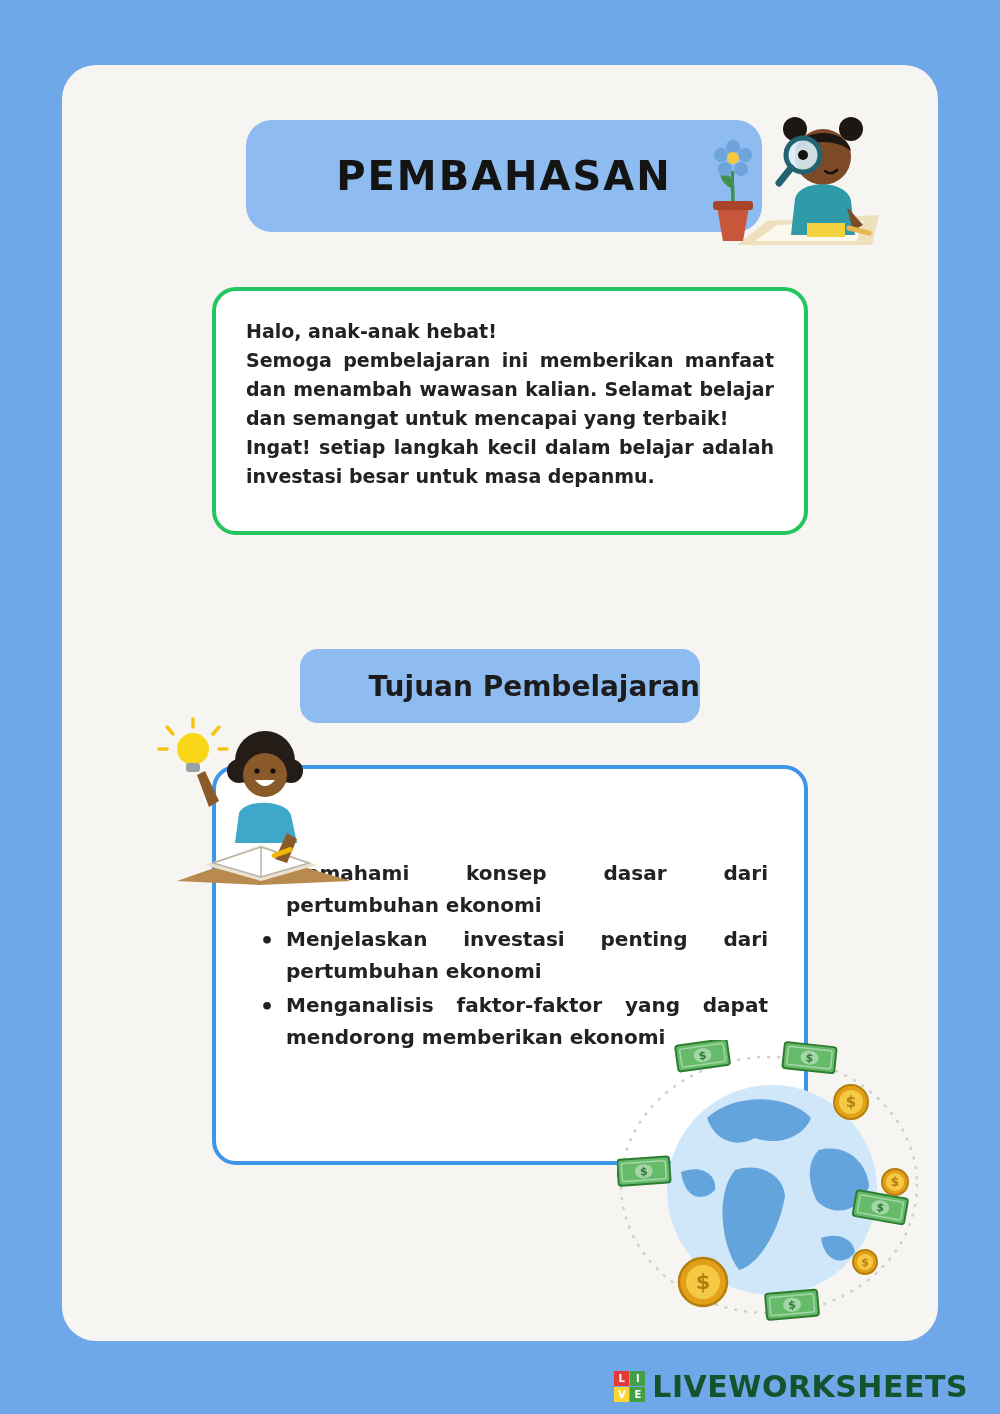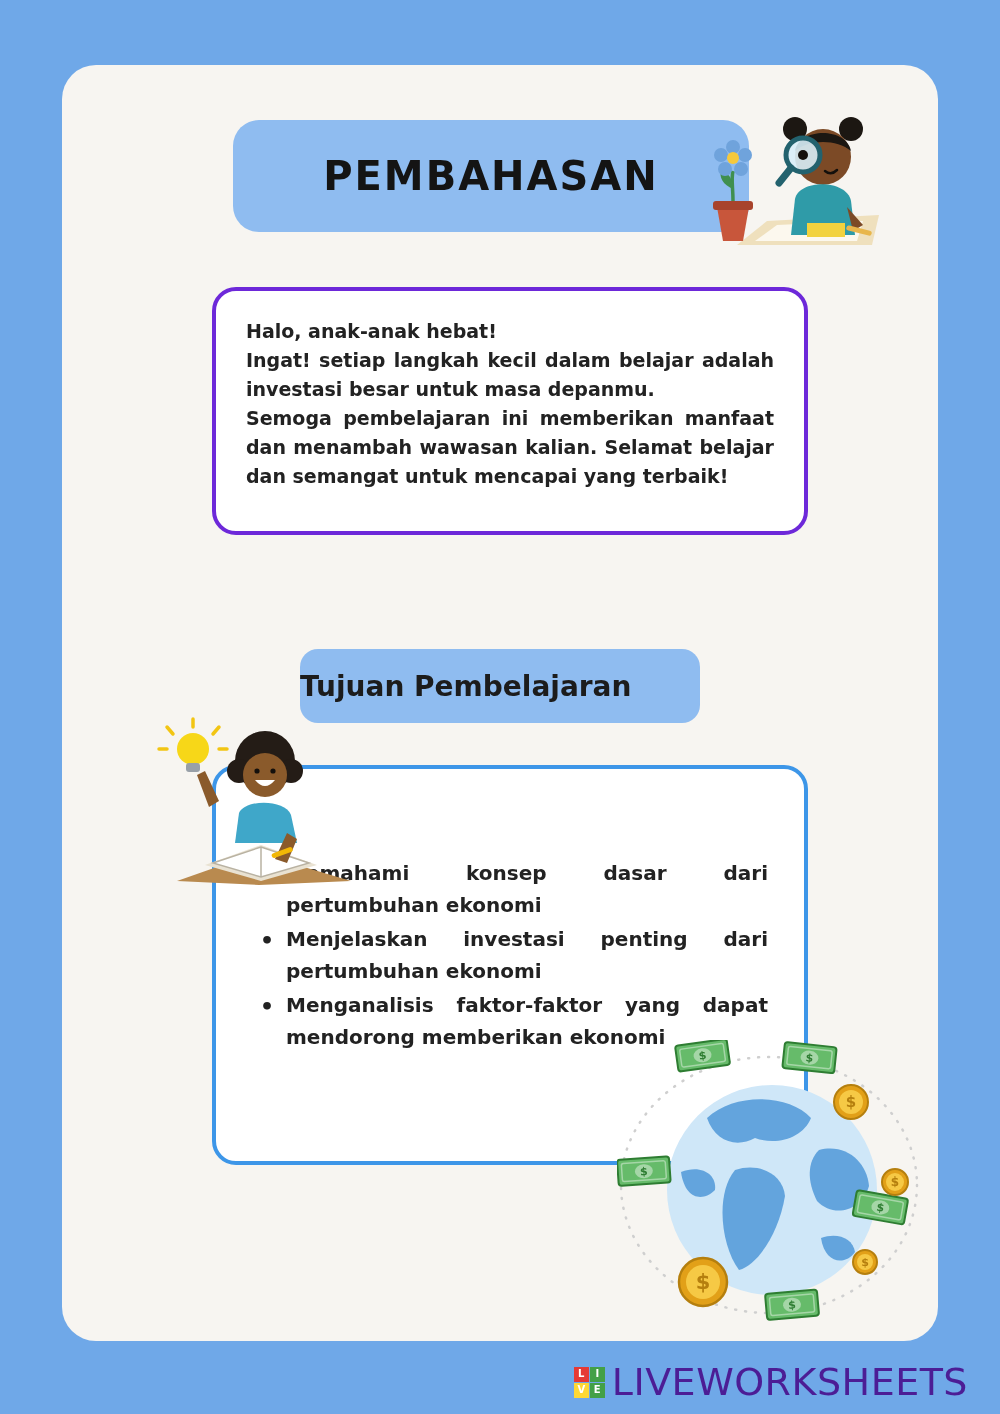--- a/index.html
+++ b/index.html
@@ -19,21 +19,21 @@
     left: 62px;
     top: 65px;
     width: 876px;
     height: 1276px;
     background: #F7F5F1;
     border-radius: 34px;
   }
 
   .header-pill {
     position: absolute;
-    left: 171px;
+    left: 184px;
     top: 55px;
     width: 516px;
     height: 112px;
     background: #8FBCF0;
     border-radius: 26px;
     display: flex;
     align-items: center;
     justify-content: center;
   }
   .header-title {
@@ -51,21 +51,21 @@
     height: 155px;
   }
 
   .greeting-box {
     position: absolute;
     left: 150px;
     top: 222px;
     width: 596px;
     height: 248px;
     background: #ffffff;
-    border: 4px solid #6d28d9;
+    border: 4px solid #22c55e;
     border-radius: 24px;
     padding: 26px 30px;
   }
   .greeting-box p {
     margin: 0;
     font-size: 19px;
     line-height: 1.53;
     font-weight: bold;
     color: #222222;
     text-align: justify;
@@ -74,21 +74,21 @@
   .objectives-pill {
     position: absolute;
     left: 238px;
     top: 584px;
     width: 400px;
     height: 74px;
     background: #8FBCF0;
     border-radius: 18px;
     display: flex;
     align-items: center;
-    justify-content: flex-start;
+    justify-content: flex-end;
   }
   .objectives-heading {
     font-size: 28px;
     font-weight: bold;
     color: #1c1c1c;
   }
 
   .bulb-illus {
     position: absolute;
     left: 85px;
@@ -163,23 +163,23 @@
     color: #ffffff;
     font-size: 10px;
     font-weight: bold;
     line-height: 1;
   }
   .logo-cell.c0 { background: #e53935; }
   .logo-cell.c1 { background: #43a047; }
   .logo-cell.c2 { background: #fdd835; }
   .logo-cell.c3 { background: #43a047; }
   .brand {
-    color: #4c1d95;
-    font-size: 38px;
-    font-weight: normal;
+    color: #14532d;
+    font-size: 30px;
+    font-weight: bold;
     letter-spacing: 0.5px;
   }
 </style>
 </head>
 <body>
 
 <div class="page">
   <div class="card">
 
     <div class="header-pill">
@@ -210,22 +210,22 @@
       <circle cx="106" cy="60" r="17" fill="#d8eef8" fill-opacity="0.9" stroke="#23626e" stroke-width="5"></circle>
       <circle cx="106" cy="60" r="5" fill="#14100c"></circle>
       <line x1="94" y1="73" x2="82" y2="88" stroke="#23626e" stroke-width="7" stroke-linecap="round"></line>
       <path d="M128 76 Q134 81 140 75" stroke="#14100c" stroke-width="2.5" fill="none" stroke-linecap="round"></path>
       <path d="M150 112 L166 130 L156 136 Z" fill="#7c4a26"></path>
       <rect x="150" y="130" width="26" height="5" rx="2.5" fill="#e8b64c" transform="rotate(14 150 130)"></rect>
     </svg>
 
     <div class="greeting-box">
       <p>Halo, anak-anak hebat!</p>
+      <p>Semoga pembelajaran ini memberikan manfaat dan menambah wawasan kalian. Selamat belajar dan semangat untuk mencapai yang terbaik!</p>
       <p>Ingat! setiap langkah kecil dalam belajar adalah investasi besar untuk masa depanmu.</p>
-      <p>Semoga pembelajaran ini memberikan manfaat dan menambah wawasan kalian. Selamat belajar dan semangat untuk mencapai yang terbaik!</p>
     </div>
 
     <div class="objectives-pill">
       <span class="objectives-heading">Tujuan Pembelajaran</span>
     </div>
 
     <svg class="bulb-illus" viewBox="0 0 220 172" xmlns="http://www.w3.org/2000/svg">
       <g stroke="#f2c513" stroke-width="3.5" stroke-linecap="round">
         <line x1="46" y1="6" x2="46" y2="14"></line>
         <line x1="20" y1="14" x2="26" y2="21"></line>

